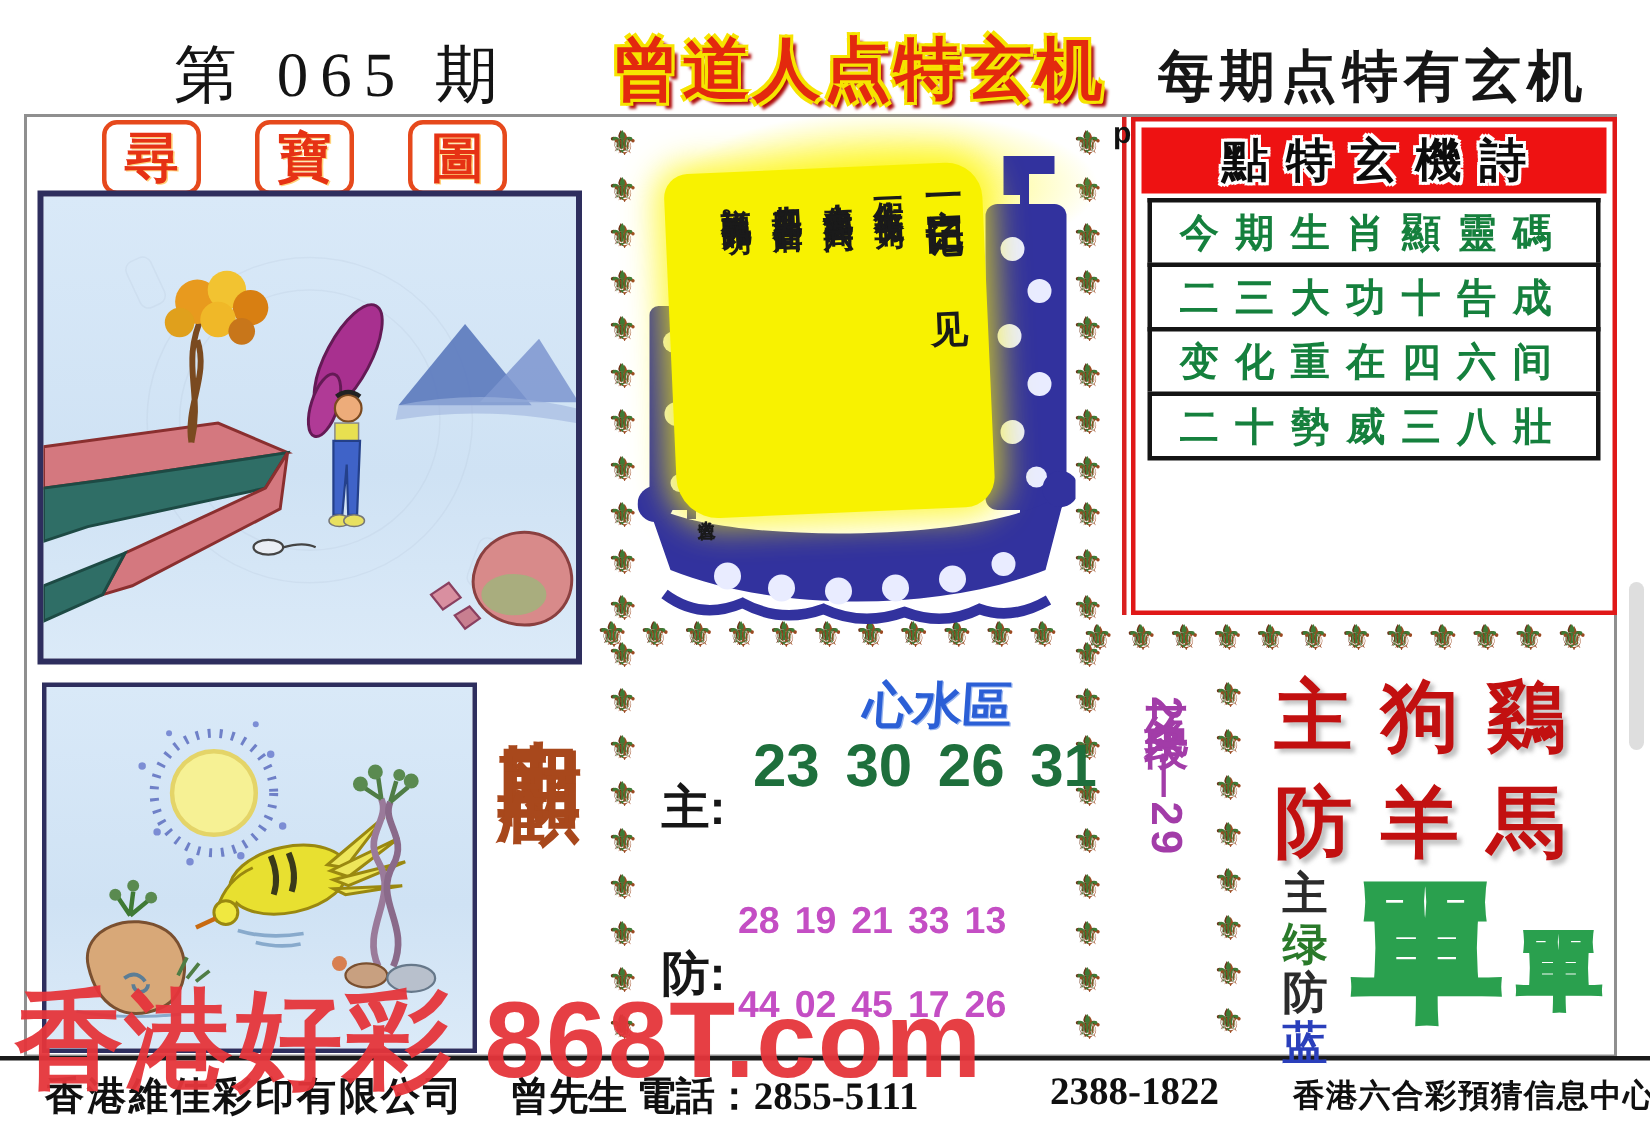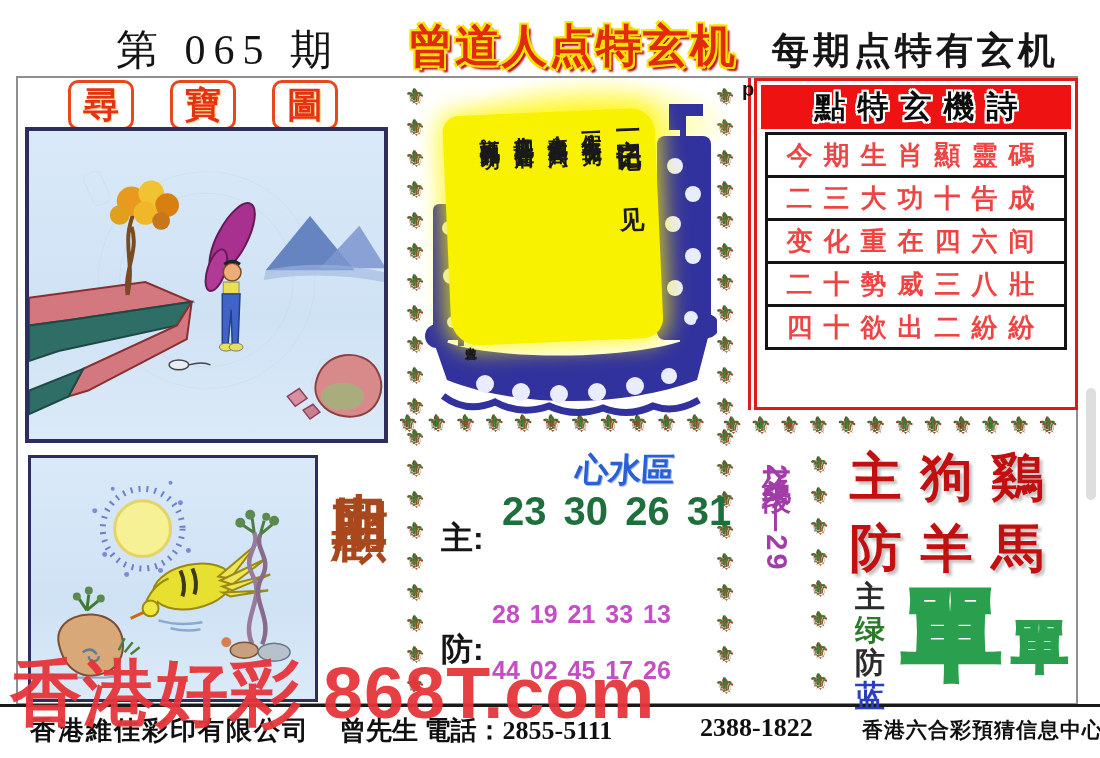--- a/index.html
+++ b/index.html
@@ -72,21 +72,21 @@
 
   
   .panel-divider{left:748px;top:78px;width:3px;height:332px;background:#d92020;}
   .poem{left:754px;top:78px;width:324px;height:332px;border:3px solid #e01818;background:#fff;box-sizing:border-box;}
   .poem-banner{margin:4px 4px 3px;height:44px;background:#ee1212;display:flex;align-items:center;justify-content:center;
       font-size:31px;font-weight:bold;letter-spacing:12px;padding-left:12px;color:#0c0c0c;
       font-family:"Liberation Serif","DejaVu Serif",serif;
       text-shadow:-2px 0 0 #fff,2px 0 0 #fff,0 -2px 0 #fff,0 2px 0 #fff,-2px -2px 0 #fff,2px 2px 0 #fff,2px -2px 0 #fff,-2px 2px 0 #fff;}
   .poem-rows{margin:0 8px;}
   .poem-row{height:40px;border:3px solid #141414;border-bottom:none;display:flex;align-items:center;justify-content:center;
-      font-size:26px;font-weight:bold;letter-spacing:11px;color:#ef4444;
+      font-size:26px;font-weight:bold;letter-spacing:11px;color:#15803d;
       font-family:"Liberation Serif","DejaVu Serif",serif;}
   .poem-row:last-child{border-bottom:3px solid #141414;}
   .poem-notice{margin:5px 6px 0;color:#3434c0;font-size:15px;font-weight:bold;line-height:21px;}
 
   
   .killzone{left:757px;top:452px;height:256px;writing-mode:vertical-rl;text-orientation:mixed;
             font-size:29px;font-weight:bold;color:#a23ca8;letter-spacing:3px;}
   .zodiac{left:840px;top:442px;display:grid;grid-template-columns:repeat(3,71px);grid-auto-rows:71px;}
   .zchar{display:flex;align-items:center;justify-content:center;font-size:52px;font-weight:bold;color:#c21010;
          font-family:"Liberation Serif","DejaVu Serif",serif;text-shadow:3px 3px 3px rgba(160,160,160,.65);}
@@ -358,21 +358,20 @@
 
   <div class="abs panel-divider"></div>
   <div class="abs strayp">p</div>
   <div class="abs poem">
     <div class="poem-banner">點特玄機詩</div>
     <div class="poem-rows">
       <div class="poem-row">今期生肖顯靈碼</div>
       <div class="poem-row">二三大功十告成</div>
       <div class="poem-row">变化重在四六间</div>
       <div class="poem-row">二十勢威三八壯</div>
-      <div class="poem-row">四十欲出二紛紛</div>
     </div>
   </div>
 
   <div class="abs killzone">绝杀一段20—29</div>
   <div class="abs zodiac">
     <div class="zchar">主</div>
     <div class="zchar">狗</div>
     <div class="zchar">鷄</div>
     <div class="zchar">防</div>
     <div class="zchar">羊</div>

